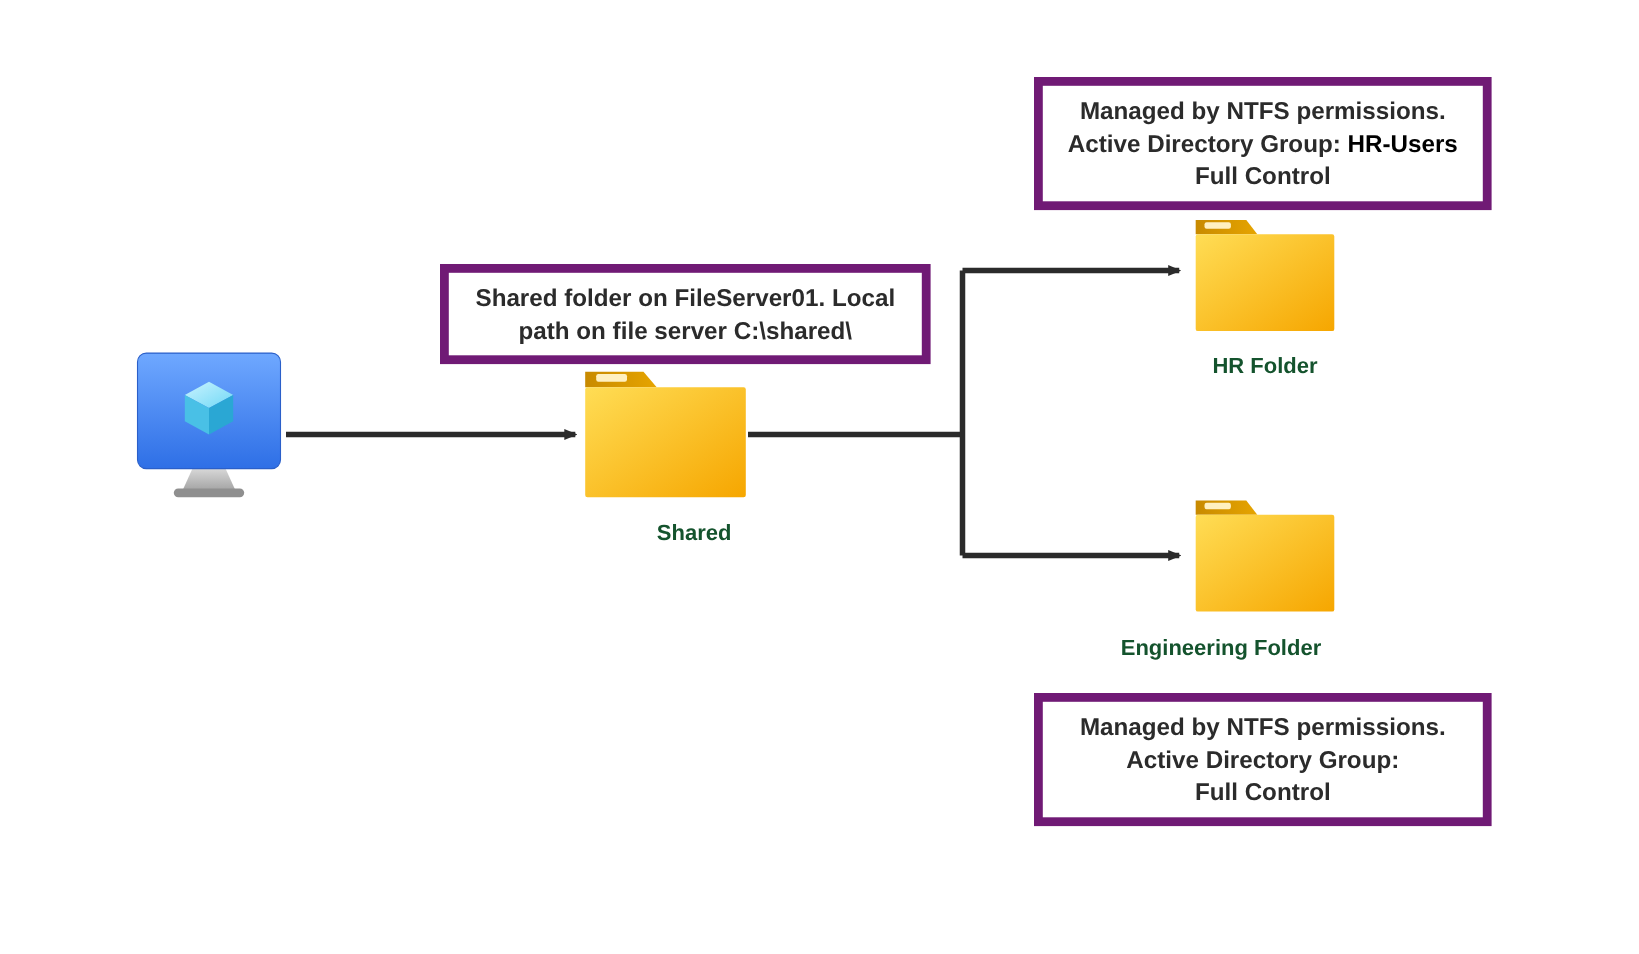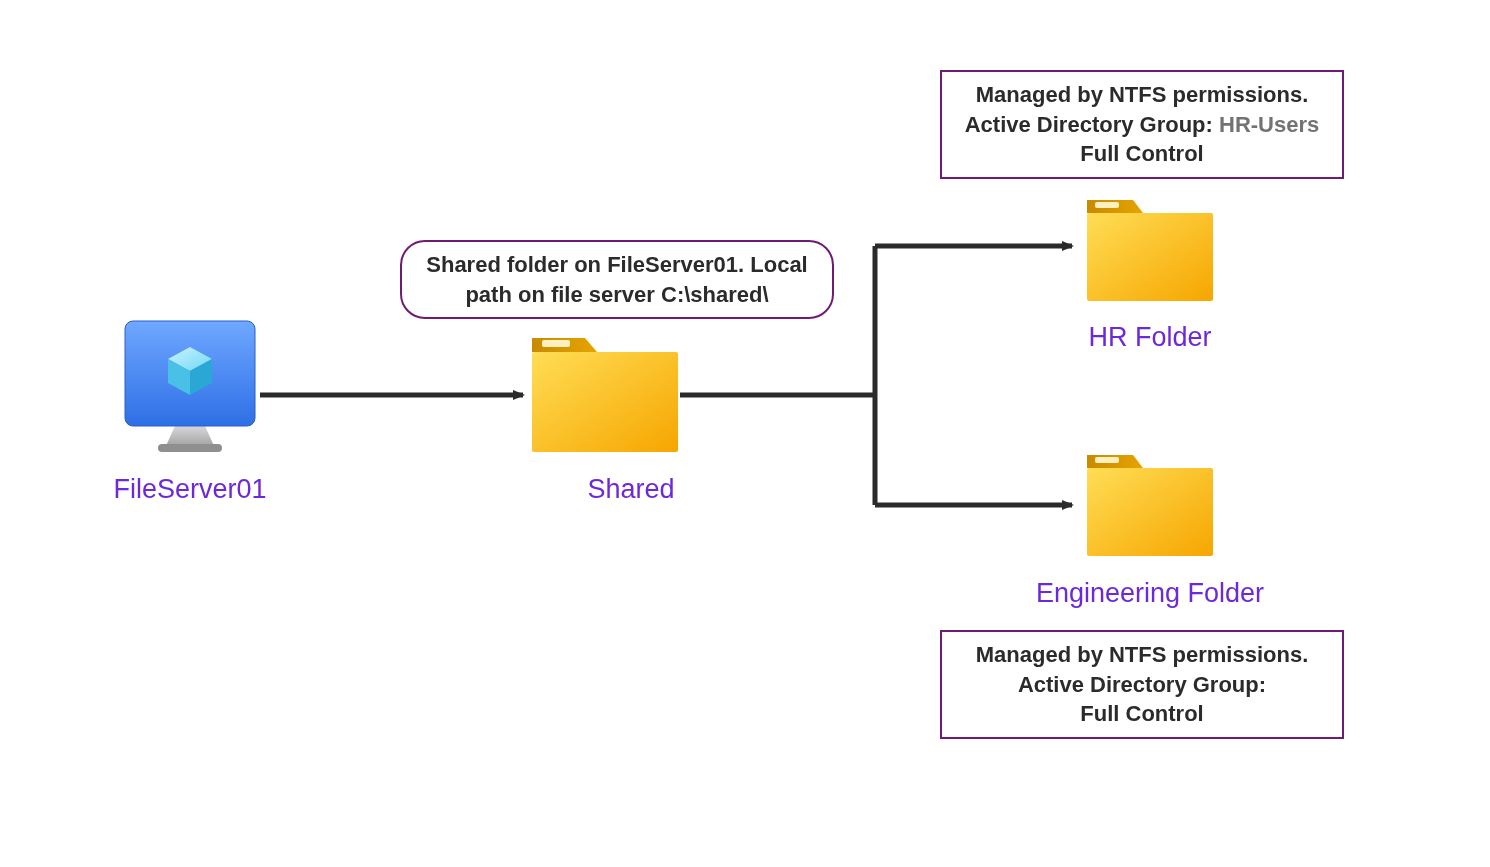--- a/index.html
+++ b/index.html
@@ -11,38 +11,38 @@
     font-family: "Segoe UI", Arial, sans-serif;
     color: #2b2b2b;
   }
   .stage {
     position: relative;
     width: 1490px;
     height: 867px;
   }
   .label {
     position: absolute;
-    font-weight: 400;
-    font-size: 27px;
-    color: #6d28d9;
+    font-weight: 700;
+    font-size: 20px;
+    color: #14532d;
     text-align: center;
   }
   .box {
     position: absolute;
-    border: 2px solid #701a75;
+    border: 8px solid #701a75;
     background: #fff;
     font-weight: 600;
     font-size: 22px;
     color: #2b2b2b;
     text-align: center;
     padding: 8px 10px;
     line-height: 1.35;
   }
   .box .blue {
-    color: #737373;
+    color: #000000;
   }
   svg.icon {
     position: absolute;
   }
 </style>
 </head>
 <body>
 
 <div class="stage">
 
@@ -85,23 +85,22 @@
 
     <rect x="5" y="5" width="130" height="105" rx="8" fill="url(#scr)"></rect>
     <rect x="5" y="5" width="130" height="105" rx="8" fill="none" stroke="#2a5fc9" stroke-width="1"></rect>
 
     <g transform="translate(70,55)">
       <polygon points="0,-24 22,-12 0,0 -22,-12" fill="url(#cube1)"></polygon>
       <polygon points="-22,-12 0,0 0,24 -22,12" fill="#49c0e6"></polygon>
       <polygon points="22,-12 0,0 0,24 22,12" fill="#2aa7d4"></polygon>
     </g>
   </svg>
-  <div class="label" style="left:90px; top:474px; width:200px;">FileServer01</div>
 
-  <div class="box" style="left:400px; top:240px; width:410px;border-radius:25px;">
+  <div class="box" style="left:400px; top:240px; width:410px;">
     <span>Shared folder on FileServer01. Local path on file server C:\shared\</span>
   </div>
 
   <svg class="icon" width="150" height="125" style="left:530px; top:332px;">
     <defs>
       <linearGradient id="ftab" x1="0" y1="0" x2="1" y2="0">
         <stop offset="0%" stop-color="#c88a00"></stop>
         <stop offset="100%" stop-color="#e6a400"></stop>
       </linearGradient>
       <linearGradient id="fbody" x1="0" y1="0" x2="1" y2="1">
@@ -128,21 +127,21 @@
     <rect x="2" y="18" width="126" height="88" rx="2" fill="url(#fbody)"></rect>
     <rect x="10" y="7" width="24" height="6" rx="2" fill="#fff0c0"></rect>
   </svg>
   <div class="label" style="left:1030px; top:322px; width:240px;">HR Folder</div>
 
   <svg class="icon" width="130" height="110" style="left:1085px; top:450px;">
     <path d="M2 5 L48 5 L58 18 L2 18 Z" fill="url(#ftab)"></path>
     <rect x="2" y="18" width="126" height="88" rx="2" fill="url(#fbody)"></rect>
     <rect x="10" y="7" width="24" height="6" rx="2" fill="#fff0c0"></rect>
   </svg>
-  <div class="label" style="left:1000px; top:578px; width:300px;text-align:center;">Engineering Folder</div>
+  <div class="label" style="left:960px; top:578px; width:300px;text-align:center;">Engineering Folder</div>
 
   <div class="box" style="left:940px; top:630px; width:380px;">
     <div>Managed by NTFS permissions.</div>
     <div>Active Directory Group:</div>
     <div>Full Control</div>
   </div>
 
 </div>
 
 </body></html>

